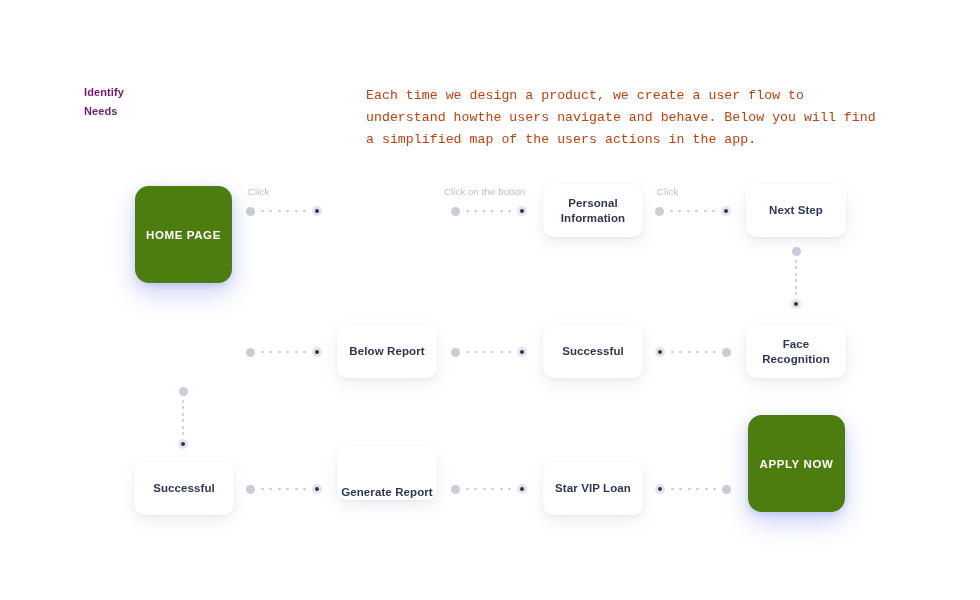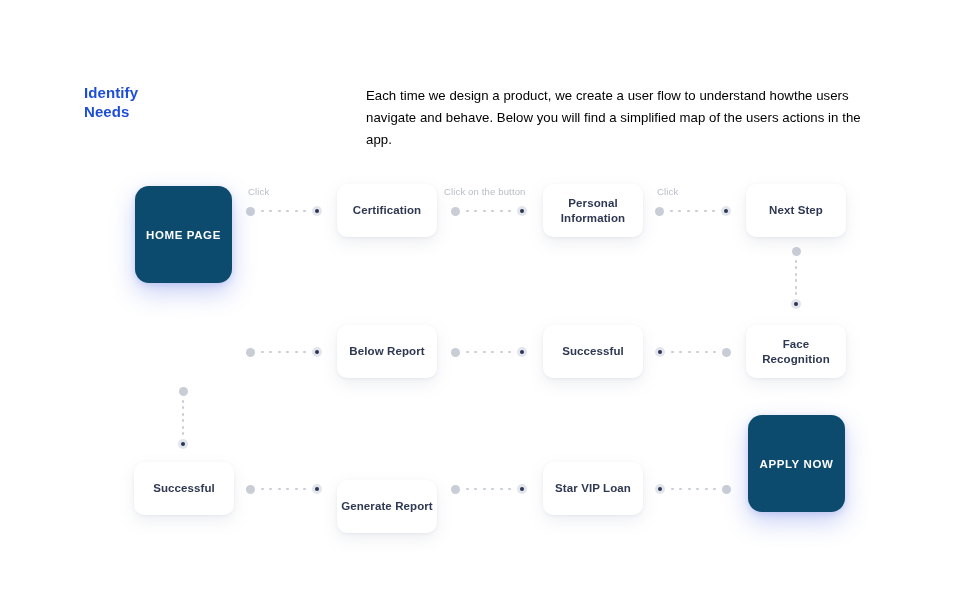--- a/index.html
+++ b/index.html
@@ -15,35 +15,36 @@
     font-family: "Liberation Sans", sans-serif;
     -webkit-font-smoothing: antialiased;
   }
 
   
   #header-title {
     position: absolute;
     left: 84px;
     top: 83px;
     width: 180px;
-    font-size: 15px;
+    font-size: 11px;
     font-weight: bold;
     line-height: 19px;
-    color: #1d4ed8;
+    color: #701a75;
     letter-spacing: .1px;
   }
   #header-desc {
     position: absolute;
     left: 366px;
     top: 85px;
     width: 520px;
     font-size: 13.2px;
     line-height: 22px;
-    color: #000000;
+    color: #c2410c;
     letter-spacing: .05px;
+    font-family: Liberation Mono, monospace;
   }
 
   
   #flow {
     position: absolute;
     left: 0;
     top: 0;
     width: 804px;
     height: 600px;
   }
@@ -65,21 +66,21 @@
     box-shadow: 0 6px 16px rgba(120,130,160,0.13), 0 1px 3px rgba(120,130,160,0.10);
     color: #2e3852;
     font-size: 11.5px;
     font-weight: bold;
     line-height: 15px;
     letter-spacing: .1px;
   }
   .node.primary {
     width: 97px;
     height: 97px;
-    background: #0c4a6e;
+    background: #4d7c0f;
     border-radius: 14px;
     box-shadow: 0 10px 24px rgba(79,102,224,0.30), 0 2px 6px rgba(79,102,224,0.18);
     color: #ffffff;
     font-size: 11.5px;
     font-weight: bold;
     letter-spacing: .6px;
   }
 
   
   .conn {
@@ -283,42 +284,39 @@
         <span class="dot"></span>
         <span class="dot"></span>
         <span class="dot"></span>
         <span class="dot"></span>
       </span>
       <span class="cap-end"></span>
     </div>
     <div class="node primary" style="left: 135px; top: 186px;">
       <span>HOME PAGE</span>
     </div>
-    <div class="node plain" style="left: 337px; top: 184px;">
-      <span>Certification</span>
-    </div>
     <div class="node plain" style="left: 543px; top: 184px;">
       <span>Personal<br>Information</span>
     </div>
     <div class="node plain" style="left: 746px; top: 184px;">
       <span>Next Step</span>
     </div>
     <div class="node plain" style="left: 337px; top: 325px;">
       <span>Below Report</span>
     </div>
     <div class="node plain" style="left: 543px; top: 325px;">
       <span>Successful</span>
     </div>
     <div class="node plain" style="left: 746px; top: 325px;">
       <span>Face<br>Recognition</span>
     </div>
     <div class="node plain" style="left: 134px; top: 462px;">
       <span>Successful</span>
     </div>
-    <div class="node plain" style="left: 337px; top: 480px;">
+    <div class="node plain" style="left: 337px; top: 447px; align-items: flex-end;">
       <span>Generate  Report</span>
     </div>
     <div class="node plain" style="left: 543px; top: 462px;">
       <span>Star VIP Loan</span>
     </div>
     <div class="node primary" style="left: 748px; top: 415px;">
       <span>APPLY NOW</span>
     </div>
   </div>
 

